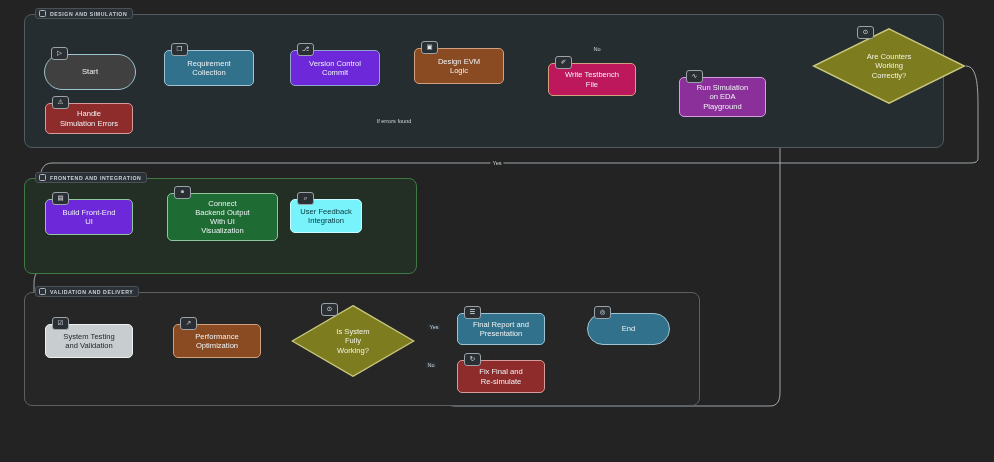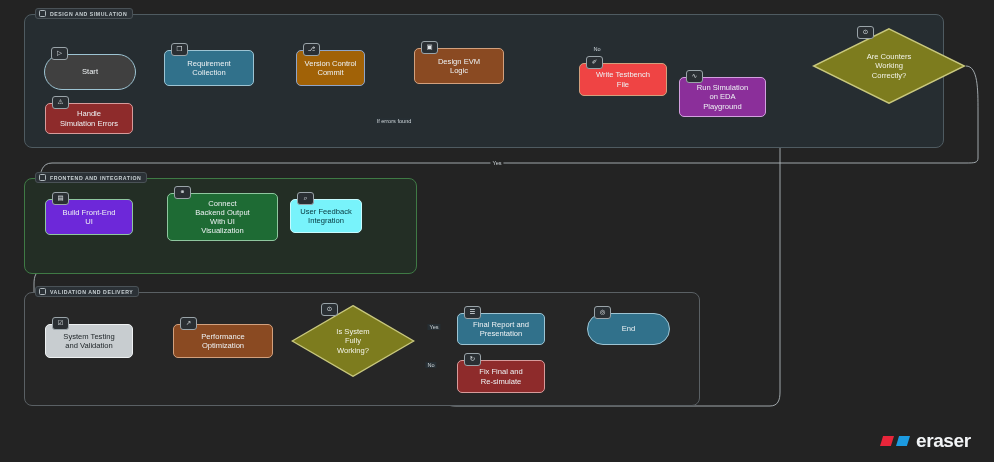--- a/index.html
+++ b/index.html
@@ -122,31 +122,31 @@
   <div id="nodes-layer">
       <div class="node pill" style="left: 44px; top: 54px; width: 92px; height: 36px; background: #404040; border-color: rgb(157, 196, 211);">
         <div class="badge">▷</div>
         <span class="lbl">Start</span>
       </div>
       <div class="node" style="left: 164px; top: 50px; width: 90px; height: 36px; background: rgb(49, 113, 139); border-color: rgb(157, 196, 211);">
         <div class="badge">❐</div>
         <span class="lbl">Requirement
 Collection</span>
       </div>
-      <div class="node" style="left: 290px; top: 50px; width: 69px; height: 36px; background: #a16207; border-color: rgb(143, 165, 201); margin-left: 6px;">
+      <div class="node" style="left: 290px; top: 50px; width: 90px; height: 36px; background: #6d28d9; border-color: rgb(143, 165, 201);">
         <div class="badge">⎇</div>
         <span class="lbl">Version Control
 Commit</span>
       </div>
       <div class="node" style="left: 414px; top: 48px; width: 90px; height: 36px; background: rgb(138, 74, 34); border-color: rgb(210, 160, 125);">
         <div class="badge">▣</div>
         <span class="lbl">Design EVM
 Logic</span>
       </div>
-      <div class="node" style="left: 579px; top: 63px; width: 88px; height: 33px; background: #ef4444; border-color: rgb(210, 160, 125);">
+      <div class="node" style="left: 548px; top: 63px; width: 88px; height: 33px; background: #be185d; border-color: rgb(210, 160, 125);">
         <div class="badge">✐</div>
         <span class="lbl">Write Testbench
 File</span>
       </div>
       <div class="node" style="left: 679px; top: 77px; width: 87px; height: 40px; background: rgb(139, 47, 154); border-color: rgb(212, 159, 224);">
         <div class="badge">∿</div>
         <span class="lbl">Run Simulation
 on EDA
 Playground</span>
       </div>
@@ -170,21 +170,21 @@
       <div class="node" style="left: 290px; top: 199px; width: 72px; height: 34px; background: rgb(120, 243, 251); border-color: rgb(199, 251, 255); color: rgb(6, 54, 60);">
         <div class="badge" style="color: rgb(223, 229, 232);">⌕</div>
         <span class="lbl">User Feedback
 Integration</span>
       </div>
       <div class="node" style="left: 45px; top: 324px; width: 88px; height: 34px; background: rgb(200, 205, 208); border-color: rgb(238, 241, 242); color: rgb(29, 35, 38);">
         <div class="badge" style="color: rgb(223, 229, 232);">☑</div>
         <span class="lbl">System Testing
 and Validation</span>
       </div>
-      <div class="node" style="left: 173px; top: 324px; width: 100px; height: 34px; background: rgb(138, 74, 34); border-color: rgb(210, 160, 125);">
+      <div class="node" style="left: 173px; top: 324px; width: 88px; height: 34px; background: rgb(138, 74, 34); border-color: rgb(210, 160, 125);">
         <div class="badge">↗</div>
         <span class="lbl">Performance
 Optimization</span>
       </div>
       <div class="node" style="left: 457px; top: 313px; width: 88px; height: 32px; background: rgb(49, 113, 139); border-color: rgb(157, 196, 211);">
         <div class="badge">☰</div>
         <span class="lbl">Final Report and
 Presentation</span>
       </div>
       <div class="node pill" style="left: 587px; top: 313px; width: 83px; height: 32px; background: rgb(49, 113, 139); border-color: rgb(157, 196, 211);">
@@ -216,21 +216,14 @@
       </div>
     </div>
   <div id="labels-layer">
       <div class="edge-label ongroup" style="left: 597px; top: 49px;">No</div>
       <div class="edge-label ongroup" style="left: 394px; top: 121px;">If errors found</div>
       <div class="edge-label" style="left: 497px; top: 163px;">Yes</div>
       <div class="edge-label ongroup" style="left: 434px; top: 327px;">Yes</div>
       <div class="edge-label ongroup" style="left: 431px; top: 365px;">No</div>
     </div>
 
-  <div class="logo" style="left: 880px; top: 430px;">
-    <span class="marks">
-      <span class="m1" style="background: rgb(232, 37, 58);"></span>
-      <span class="m2" style="background: rgb(28, 154, 224);"></span>
-    </span>
-    <span class="wordmark">eraser</span>
-  </div>
 
 </div>
 
 </body></html>

